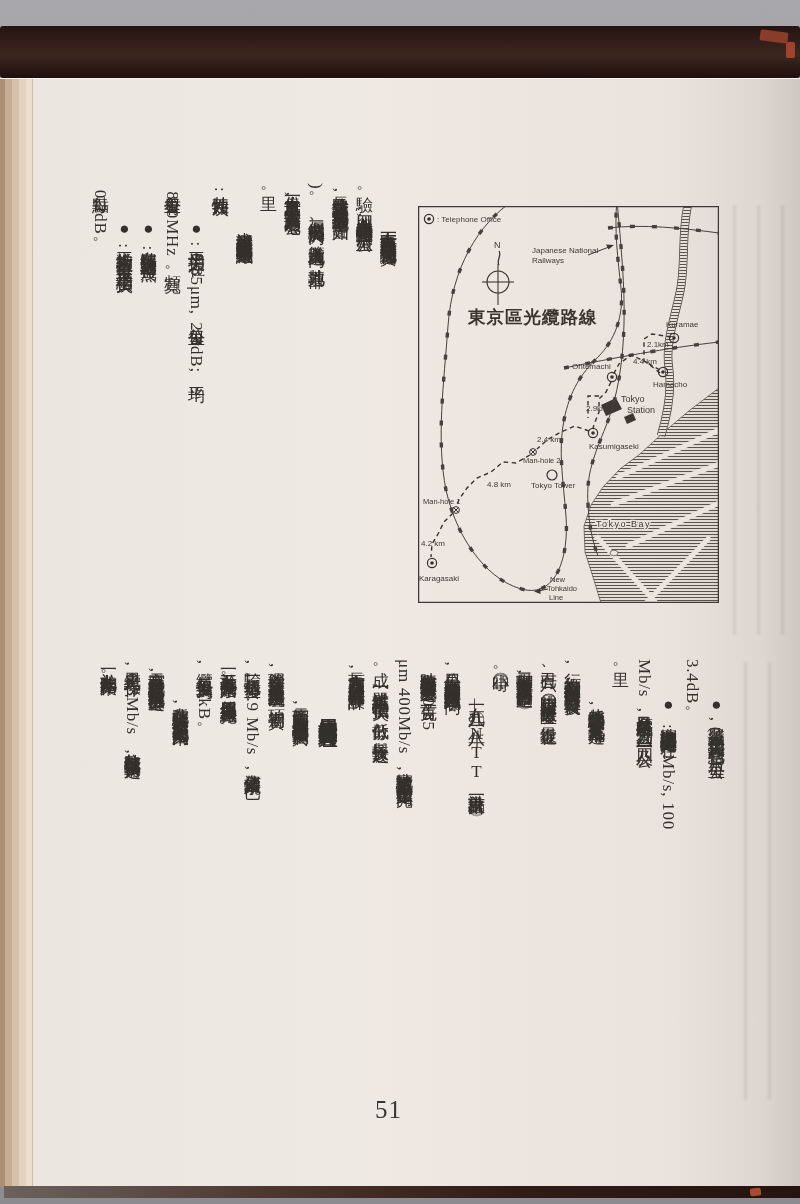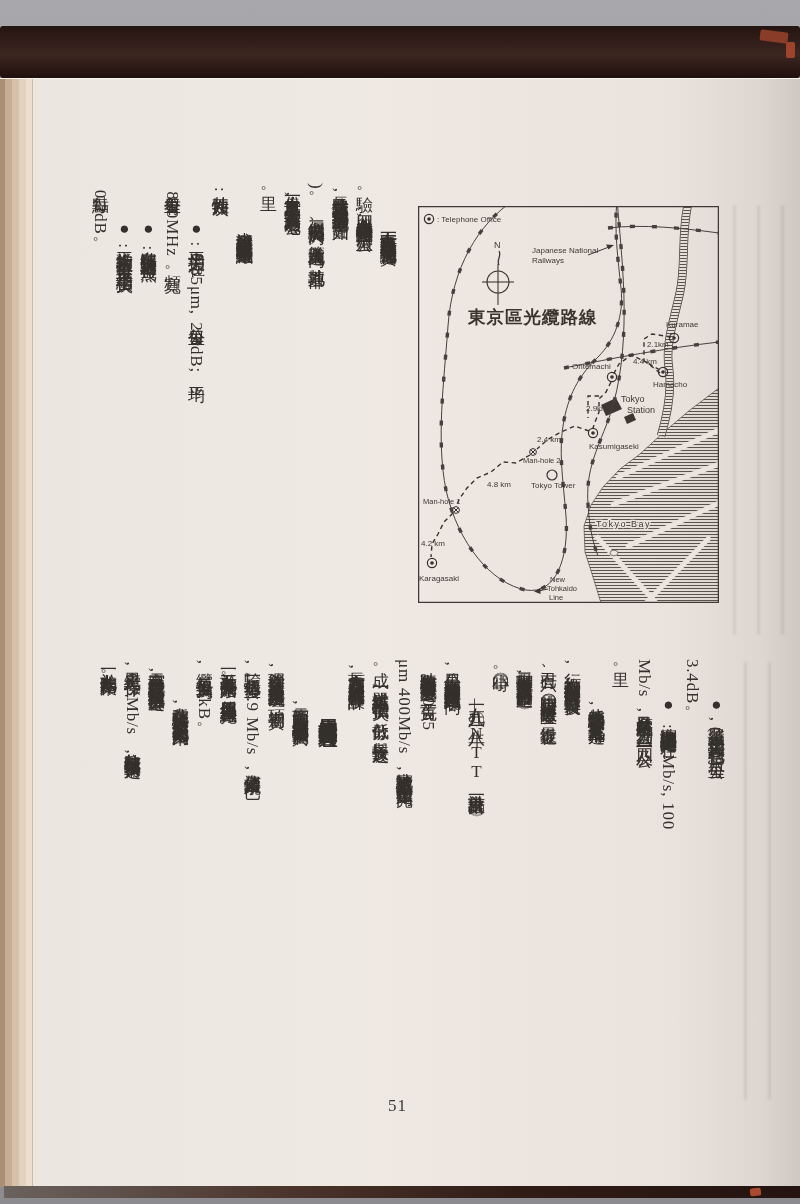--- a/index.html
+++ b/index.html
@@ -21,21 +21,21 @@
     background:linear-gradient(90deg,#6b625d,#4b352d 35%,#301c15 65%,#241310);}
   .glint.g3{left:750px;top:1188px;width:11px;height:8px;background:#a84a2e;transform:rotate(-6deg);}
   
   .vtext{position:absolute;writing-mode:vertical-rl;text-orientation:mixed;
     color:#34302b;font-size:17px;letter-spacing:0.8px;}
   .vtext p{margin:0;line-height:24px;}
   .vtext p.heading{font-size:19px;font-weight:700;padding-top:44px;margin:0 4px;letter-spacing:1.2px;}
   .vtext .upright{text-orientation:upright;letter-spacing:0;}
   .upper-block{left:88px;top:183px;width:312px;height:458px;}
   .lower-block{left:96px;top:659px;width:632px;height:447px;}
-  .page-number{position:absolute;left:388px;top:1096px;font-size:17px;color:#3a3733;letter-spacing:1px;}
+  .page-number{position:absolute;left:375px;top:1096px;font-size:25px;color:#3a3733;letter-spacing:1px;}
   
   .ghost{position:absolute;filter:blur(1.2px);
     background:repeating-linear-gradient(to right,rgba(105,95,90,0.12) 0 3px,rgba(105,95,90,0) 3px 24px);}
   .ghost.r1{left:733px;top:205px;width:58px;height:430px;}
   .ghost.r2{left:744px;top:662px;width:48px;height:438px;}
   
   .map{position:absolute;left:418px;top:206px;width:301px;height:397px;}
   .map text{font-family:"Liberation Sans",sans-serif;fill:#3c3732;}
   .map .lbl{font-size:8px;}
   .map .lbl-sm{font-size:7.5px;}

